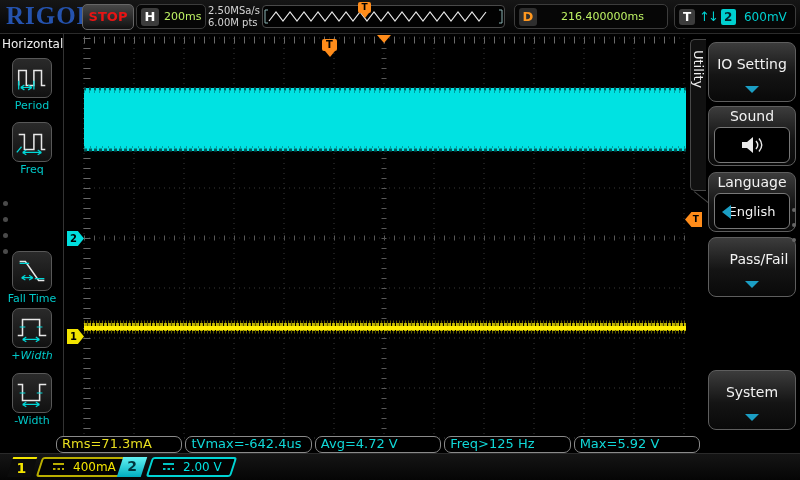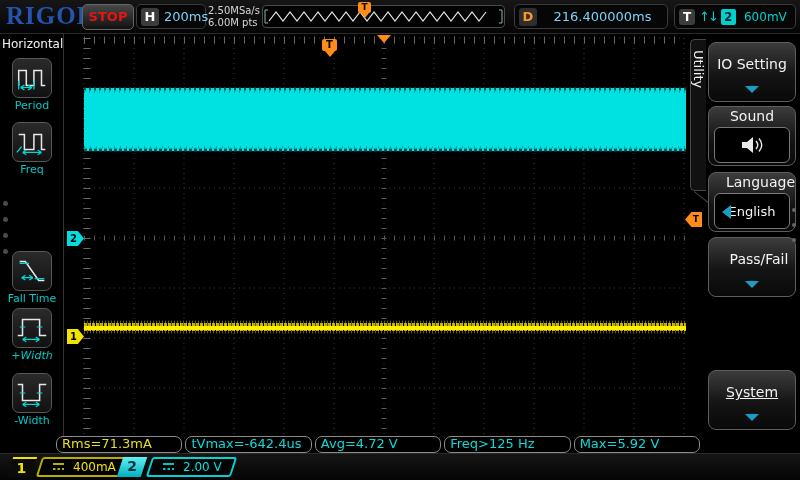--- a/index.html
+++ b/index.html
@@ -4,21 +4,21 @@
 <style>
   html,body{margin:0;padding:0;}
   body{width:800px;height:480px;background:#000;font-family:"DejaVu Sans","Liberation Sans",sans-serif;position:relative;overflow:hidden;color:#ddd;}
   
   #topbar{position:absolute;left:0;top:0;width:800px;height:33px;background:linear-gradient(#161616,#040404);border-bottom:1px solid #2b2b2b;z-index:5;}
   .logo{position:absolute;left:6px;top:2px;font-family:"Liberation Serif","DejaVu Serif",serif;font-weight:bold;font-size:25px;color:#2553ae;letter-spacing:1px;}
   .btn-stop{position:absolute;left:82px;top:4px;width:50px;height:24px;background:linear-gradient(#484848,#111);border:1px solid #666;border-radius:5px;color:#e81414;font-weight:bold;font-size:13px;text-align:center;line-height:24px;}
   .pillbox{position:absolute;top:4px;height:25px;background:#060606;border:1px solid #3c3c3c;border-radius:5px;display:flex;align-items:center;gap:5px;padding:0 4px;box-sizing:border-box;}
   .hbox{left:136px;width:70px;}
   .tag{width:18px;height:18px;background:#3c3c3c;border-radius:3px;color:#fff;font-weight:bold;font-size:13px;text-align:center;line-height:18px;flex:0 0 auto;}
-  .pillbox .val{color:#7dd3fc;font-size:13px;margin:16px auto;}
+  .pillbox .val{color:#bef264;font-size:11px;margin:16px auto;}
   .acq{position:absolute;left:208px;top:5px;font-size:10px;line-height:11.5px;color:#d5d5d5;}
   .preview{position:absolute;left:262px;top:5px;width:243px;height:23px;background:#020202;border:1px solid #4a4a4a;border-radius:4px;box-sizing:border-box;}
   .pv-t{position:absolute;left:358px;top:2px;width:13px;height:11px;background:#ff8c1a;border-radius:2px;color:#000;font-size:9px;font-weight:bold;text-align:center;line-height:11px;z-index:6;}
   .pv-t:after{content:"";position:absolute;left:2.5px;top:11px;border-left:4px solid transparent;border-right:4px solid transparent;border-top:5px solid #ff8c1a;}
   .dbox{left:514px;width:154px;}
   .dbox .tag{background:#2e2e2e;color:#ff9820;}
   .tbox{left:674px;width:122px;gap:4px;}
   .slope{color:#00d0d0;font-size:13px;letter-spacing:-2px;}
   .src{width:15px;height:16px;background:#00d0d0;color:#00222a;font-weight:bold;font-size:12px;text-align:center;line-height:16px;border-radius:2px;}
   .lvl{color:#00d0d0;font-size:12px;margin:0 auto;}
@@ -224,35 +224,35 @@
   <div class="rm-btn rm-grp" style="top:73px;">
     <div class="lbl">Sound</div>
     <div class="innerbox">
       <svg width="26" height="20" viewBox="0 0 26 20">
         <polygon points="3,7 8,7 14,2 14,18 8,13 3,13" fill="#e8e8e8"></polygon>
         <path d="M17 6 q3.5 4 0 8 M20 3.5 q5.5 6.5 0 13" stroke="#e8e8e8" fill="none" stroke-width="1.4"></path>
       </svg>
     </div>
   </div>
 
-  <div class="rm-btn rm-grp" style="top:139px;text-align:right;">
+  <div class="rm-btn rm-grp" style="top:139px;">
     <div class="lbl">Language</div>
     <div class="innerbox">
       <div class="tri-left"></div>
       <span>English</span>
     </div>
   </div>
 
   <div class="rm-btn" style="top:204px;padding-left:14px;">
     <div class="lbl">Pass/Fail</div>
     <div class="tri-down"></div>
   </div>
 
 
-  <div class="rm-btn" style="top:337px;text-decoration:underline;">
+  <div class="rm-btn" style="top:337px;">
     <div class="lbl">System</div>
     <div class="tri-down"></div>
   </div>
 
   <div class="rdots" style="position:absolute;left:102px;top:164px;">
     <span></span>
       <span></span>
       <span></span>
   </div>
 </div>

